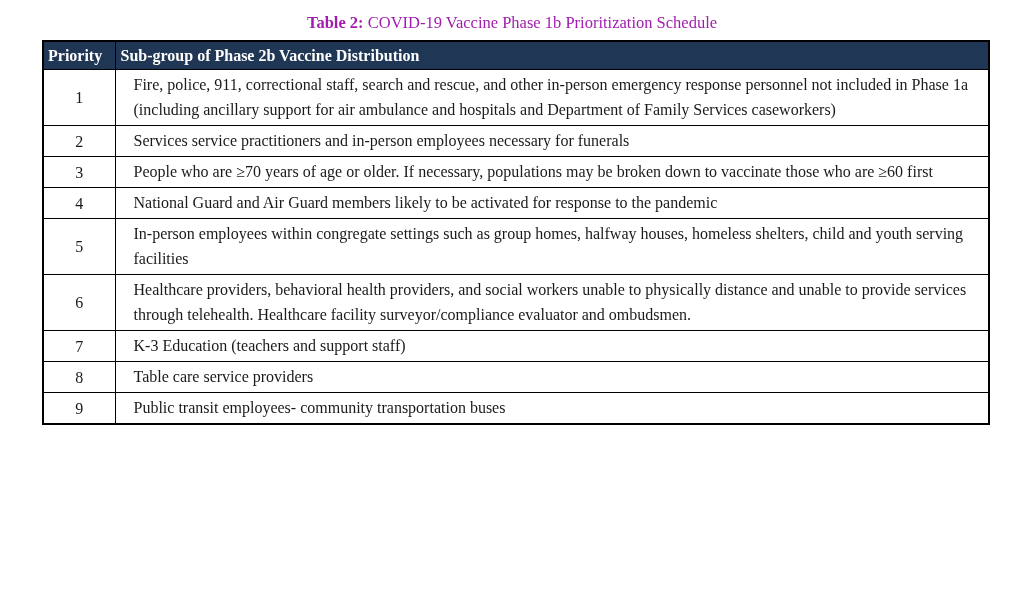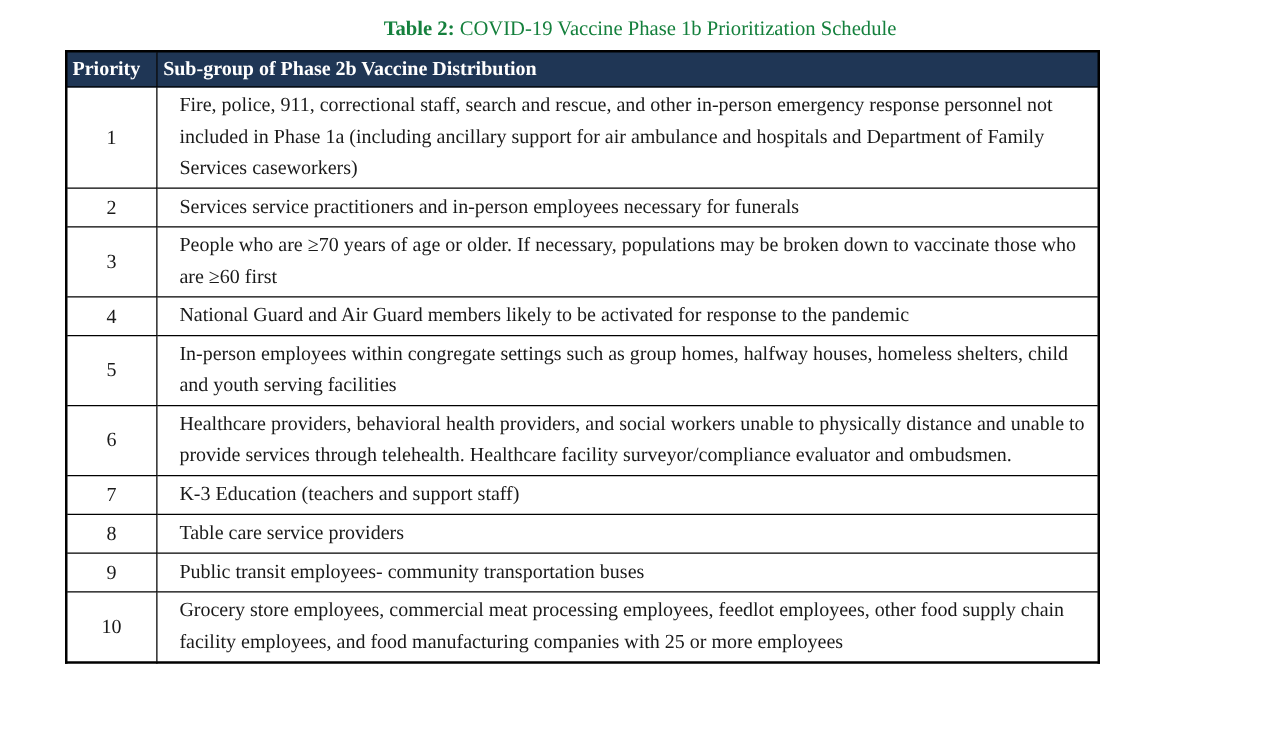--- a/index.html
+++ b/index.html
@@ -15,28 +15,28 @@
     background: #ffffff;
     overflow: hidden;
   }
   .caption {
     position: absolute;
     top: 13px;
     left: 0;
     width: 1024px;
     text-align: center;
     font-size: 16.5px;
-    color: #15803d;
+    color: #a21caf;
   }
   .caption .bold { font-weight: bold; }
   table.schedule {
     position: absolute;
-    left: 52px;
+    left: 42px;
     top: 40px;
-    width: 828px;
+    width: 948px;
     border-collapse: collapse;
     border: 2px solid #000000;
     table-layout: fixed;
   }
   table.schedule th, table.schedule td {
     border: 1px solid #000000;
     font-size: 16px;
     line-height: 25px;
   }
   col.pri-col { width: 72px; }
@@ -107,20 +107,16 @@
         <td class="desc">K-3 Education (teachers and support staff)</td>
       </tr>
       <tr>
         <td class="pri">8</td>
         <td class="desc">Table care service providers</td>
       </tr>
       <tr>
         <td class="pri">9</td>
         <td class="desc">Public transit employees- community transportation buses</td>
       </tr>
-      <tr>
-        <td class="pri">10</td>
-        <td class="desc">Grocery store employees, commercial meat processing employees, feedlot employees, other food supply chain facility employees, and food manufacturing companies with 25 or more employees</td>
-      </tr>
     </tbody>
   </table>
 
 </div>
 
 </body></html>

